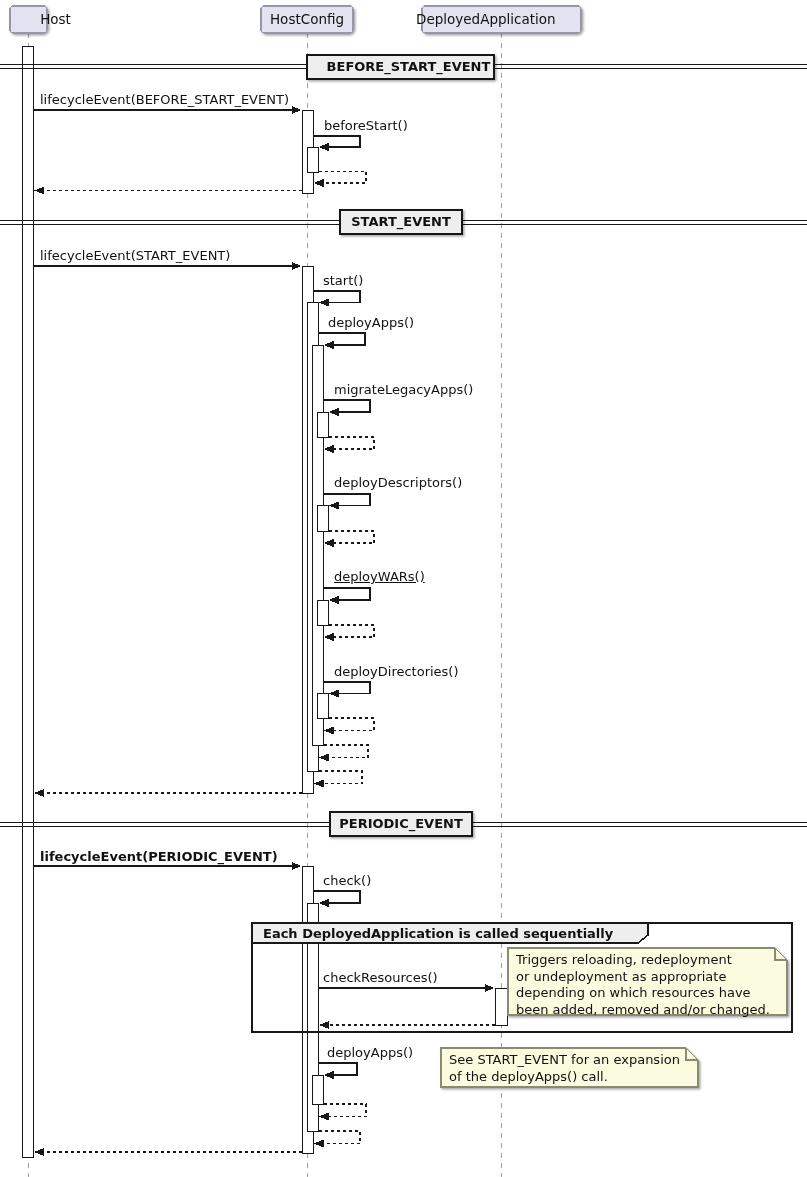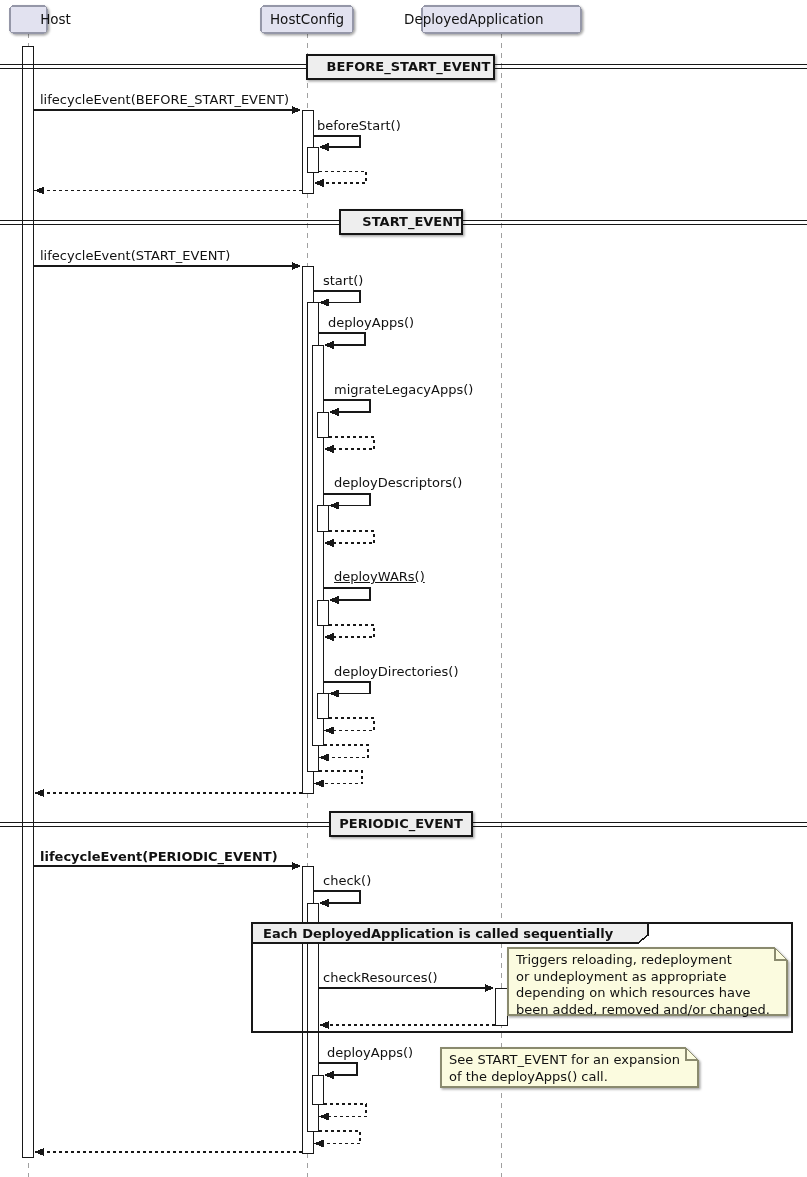--- a/index.html
+++ b/index.html
@@ -163,28 +163,28 @@
     <g>
       <path class="note" filter="url(#shadow)" d="M508 948 L775 948 L787 960 L787 1015 L508 1015 Z"></path>
       <path class="note-fold" d="M775 948 L775 960 L787 960"></path>
       <path class="note" filter="url(#shadow)" d="M441 1048 L686 1048 L698 1060 L698 1087 L441 1087 Z"></path>
       <path class="note-fold" d="M686 1048 L686 1060 L698 1060"></path>
     </g>
   </svg>
 
   <div class="p-label" style="left:10px;top:6px;width:37px;line-height:27px;padding-left:27px;">Host</div>
   <div class="p-label" style="left:261px;top:6px;width:92px;line-height:27px;">HostConfig</div>
-  <div class="p-label" style="left:404px;top:6px;width:133px;line-height:27px;">DeployedApplication</div>
+  <div class="p-label" style="left:416px;top:6px;width:133px;line-height:27px;">DeployedApplication</div>
 
   <div class="divider-label" style="left:307px;top:55px;width:203px;line-height:24px;">BEFORE_START_EVENT</div>
-  <div class="divider-label" style="left:340px;top:210px;width:122px;line-height:24px;text-align:right;">START_EVENT</div>
+  <div class="divider-label" style="left:340px;top:210px;width:122px;line-height:24px;">START_EVENT</div>
   <div class="divider-label" style="left:330px;top:812px;width:142px;line-height:24px;">PERIODIC_EVENT</div>
 
   <div class="lbl" style="left:40px;top:92px;">lifecycleEvent(BEFORE_START_EVENT)</div>
-  <div class="lbl" style="left:317px;top:118px;">beforeStart()</div>
+  <div class="lbl" style="left:324px;top:118px;">beforeStart()</div>
   <div class="lbl" style="left:40px;top:248px;">lifecycleEvent(START_EVENT)</div>
   <div class="lbl" style="left:323px;top:273px;">start()</div>
   <div class="lbl" style="left:328px;top:315px;">deployApps()</div>
   <div class="lbl" style="left:334px;top:382px;">migrateLegacyApps()</div>
   <div class="lbl" style="left:334px;top:475px;">deployDescriptors()</div>
   <div class="lbl" style="left:334px;top:569px;text-decoration:underline;">deployWARs()</div>
   <div class="lbl" style="left:334px;top:664px;">deployDirectories()</div>
   <div class="lbl" style="left:40px;top:849px;font-weight:bold;">lifecycleEvent(PERIODIC_EVENT)</div>
   <div class="lbl" style="left:323px;top:873px;">check()</div>
   <div class="lbl" style="left:323px;top:970px;">checkResources()</div>

